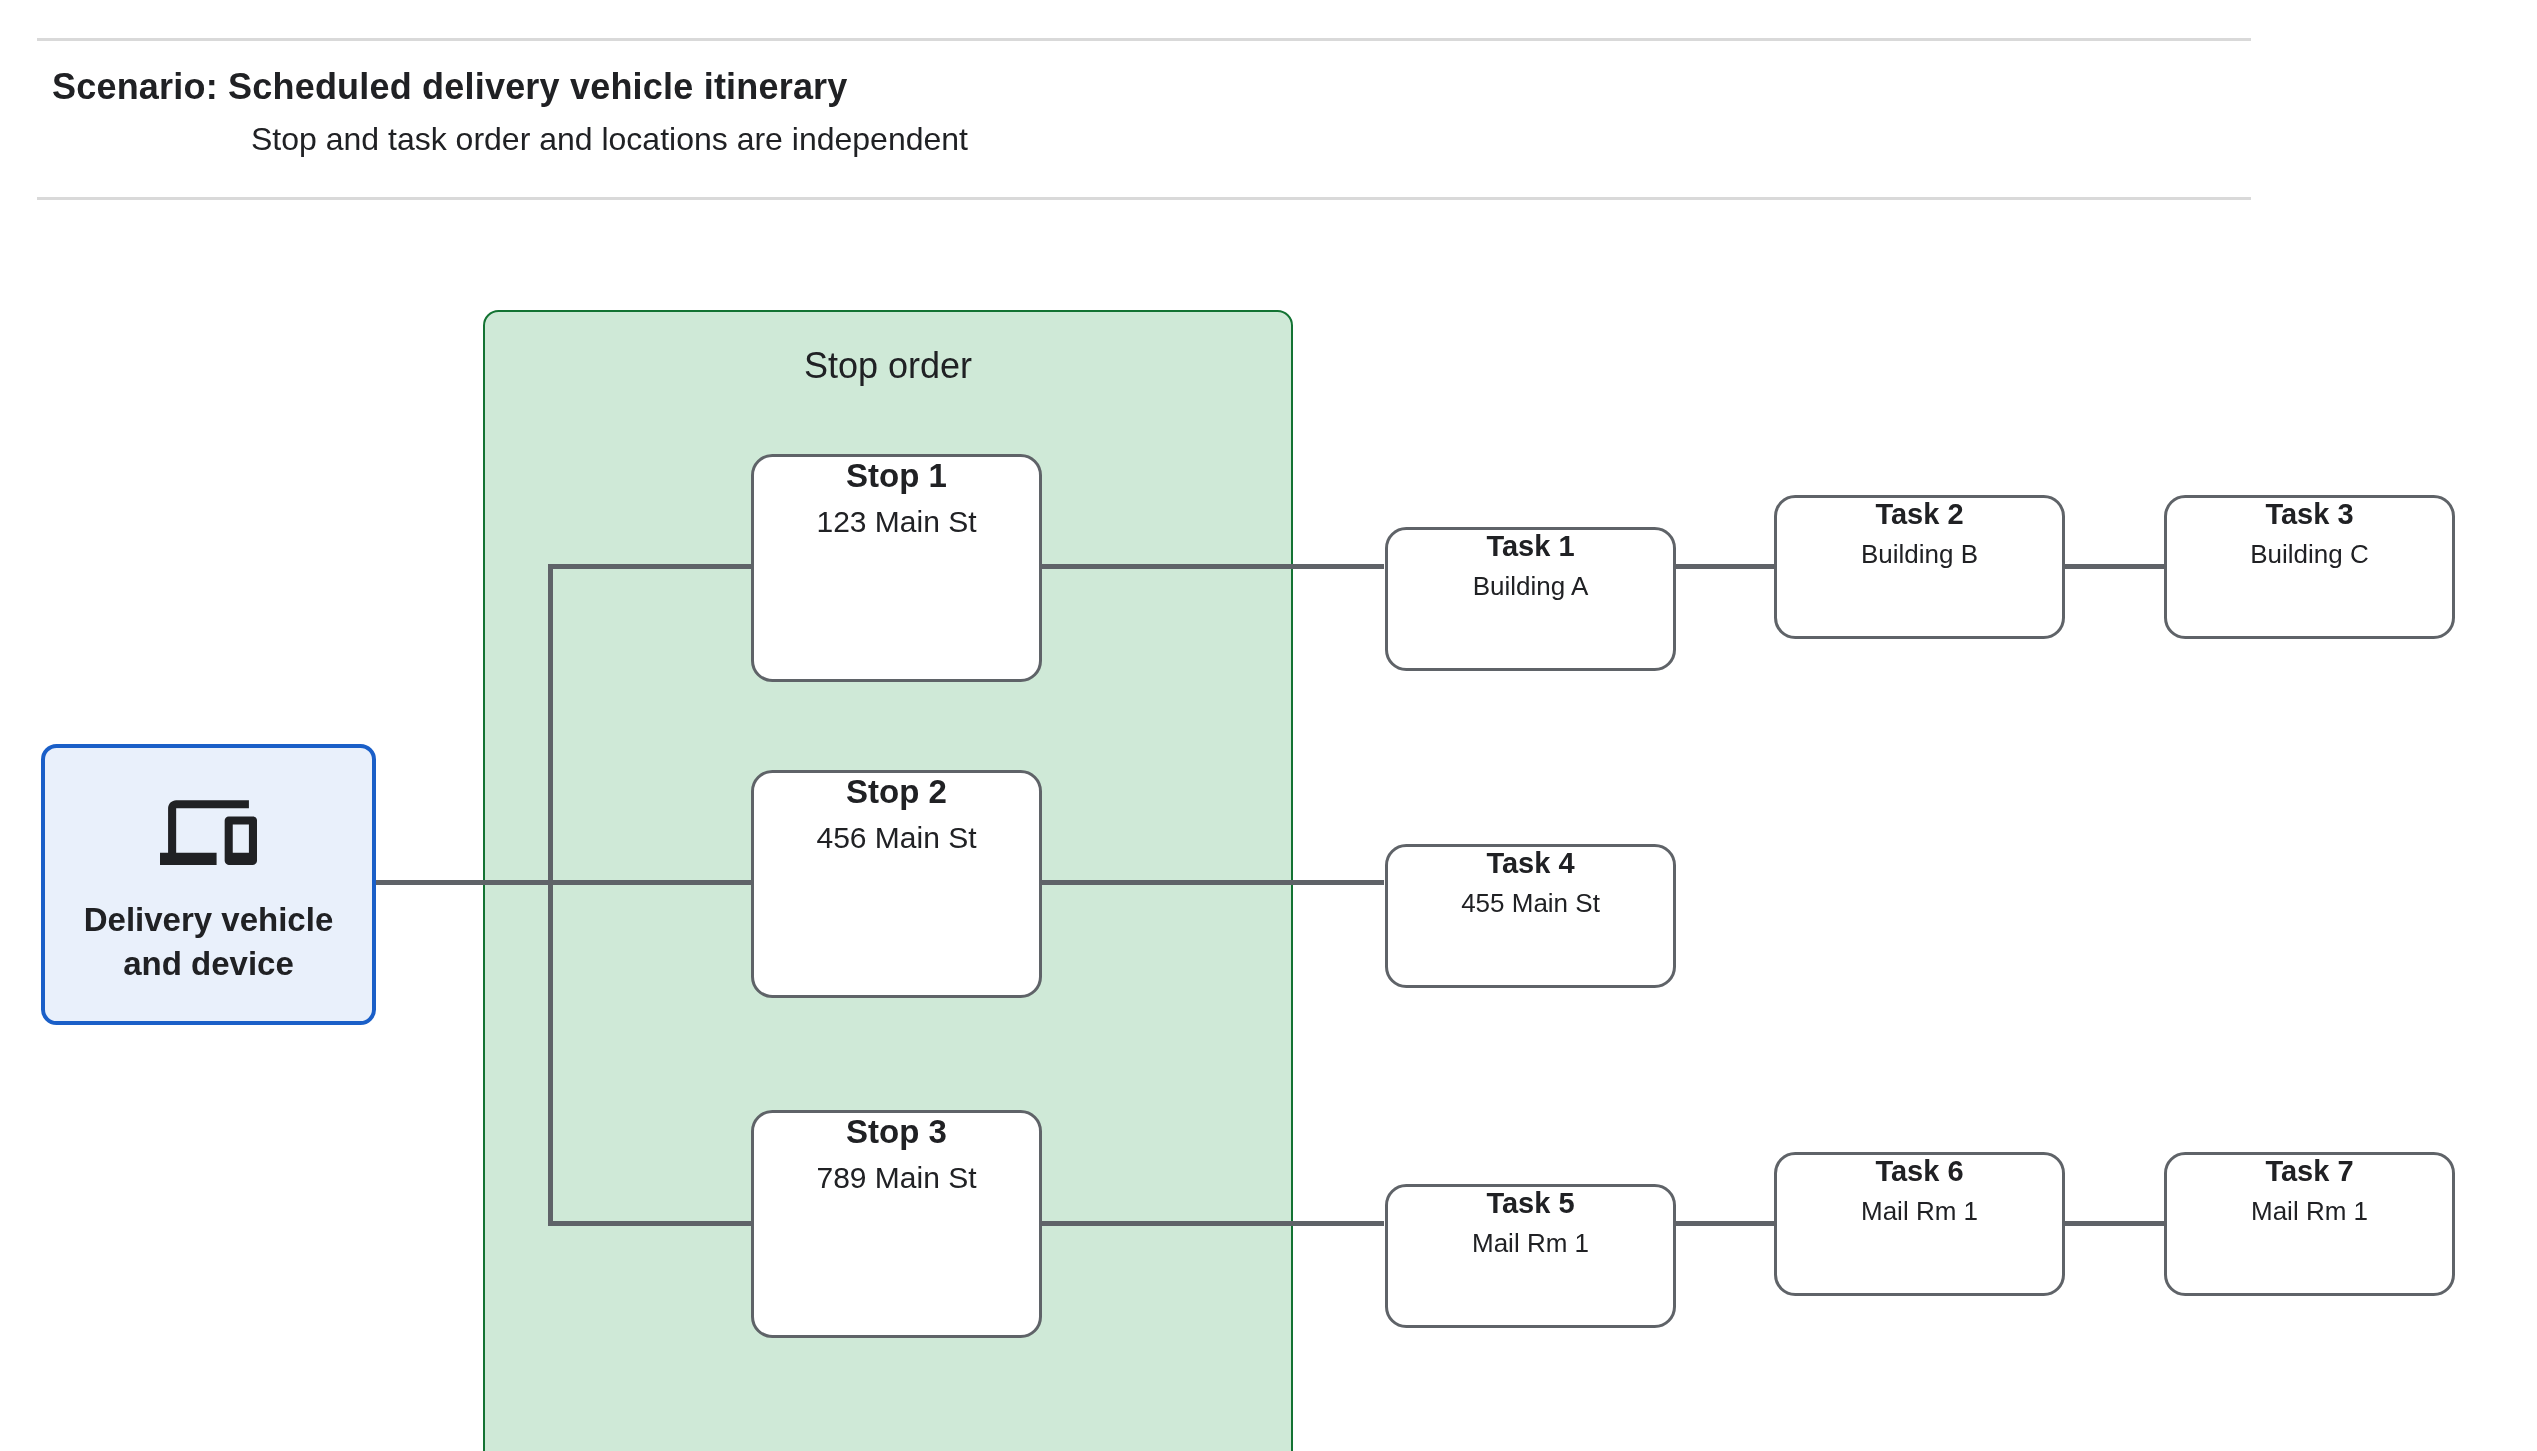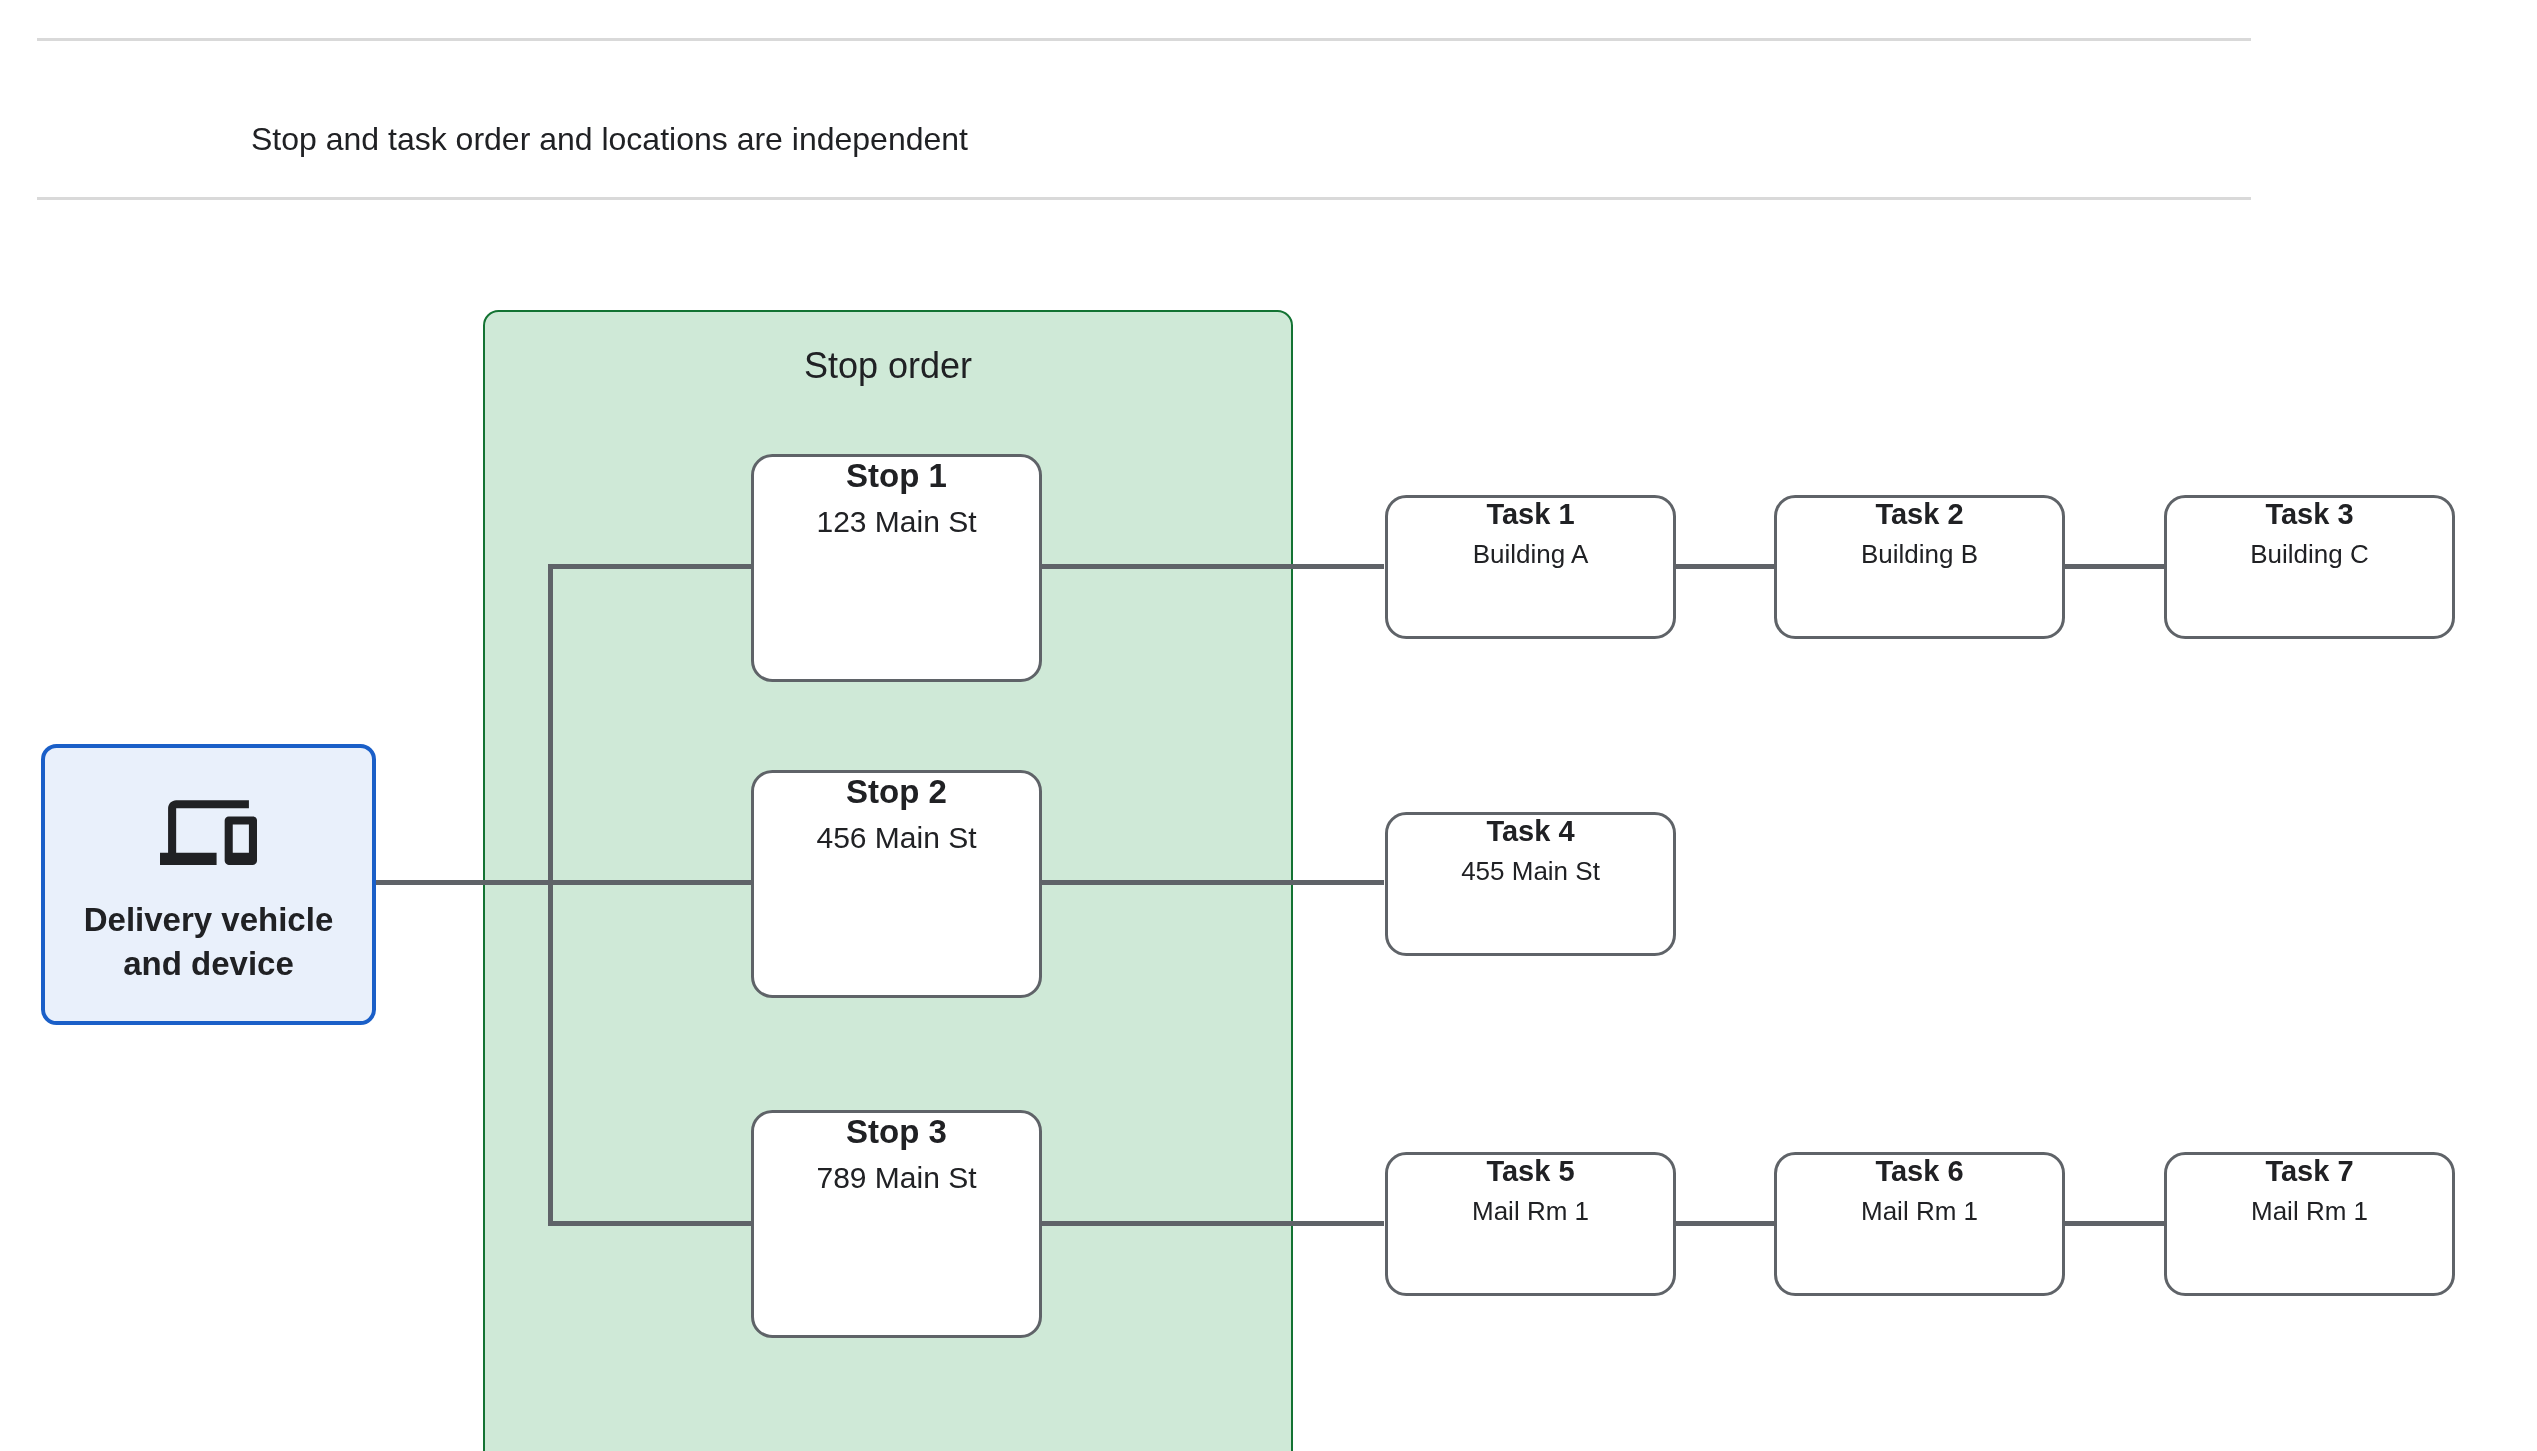--- a/index.html
+++ b/index.html
@@ -23,41 +23,42 @@
   .vline{width:4.8px;}
 
   .node{
     position:absolute;background:#ffffff;border:3.9px solid #5F6368;border-radius:21.3px;
     box-sizing:border-box;z-index:3;display:flex;flex-direction:column;align-items:center;
     justify-content:flex-start;text-align:center;
   }
   .stop-node{left:751px;width:291px;height:228px;}
   #stop-0{top:454px;} #stop-1{top:770px;} #stop-2{top:1110px;}
   .task-node{width:291px;height:144px;}
-  .task-col-0{left:1385px;} .task-col-1{left:1774px;} .task-col-2{left:2164px;}
+  .task-col-0{left:1385px;margin-top:32px;} .task-col-1{left:1774px;} .task-col-2{left:2164px;}
   .task-row-0{top:495px;} .task-row-1{top:812px;} .task-row-2{top:1152px;}
   .stop-node .node-title{font-size:33px;font-weight:bold;margin-bottom:9.7px;}
   .stop-node .node-subtitle{font-size:30px;}
   .task-node .node-title{font-size:29px;font-weight:bold;margin-bottom:7.8px;}
   .task-node .node-subtitle{font-size:26px;}
 
   #device-node{
     position:absolute;left:41px;top:744px;width:335px;height:281px;box-sizing:border-box;
     background:#E9F0FB;border:4.8px solid #1A5FC8;border-radius:15.5px;z-index:3;
     display:flex;flex-direction:column;align-items:center;justify-content:center;text-align:center;
   }
   #device-icon{margin-bottom:25px;}
   .device-label{font-size:33px;font-weight:bold;line-height:1.32;}
 </style>
 </head>
 <body>
 
 <div id="canvas">
 
   <div id="rule-top" class="rule"></div>
+  <div id="page-title">Scenario: Scheduled delivery vehicle itinerary</div>
   <div id="page-subtitle">Stop and task order and locations are independent</div>
   <div id="rule-bottom" class="rule"></div>
 
   <div id="panel-stop" class="panel">
     <div class="panel-title">Stop order</div>
   </div>
 
   <div class="line hline" style="left:374px;top:880px;width:377px;"></div>
   <div class="line vline" style="left:548px;top:564px;height:661px;"></div>
   <div class="line hline" style="left:548px;top:564px;width:204px;"></div>

